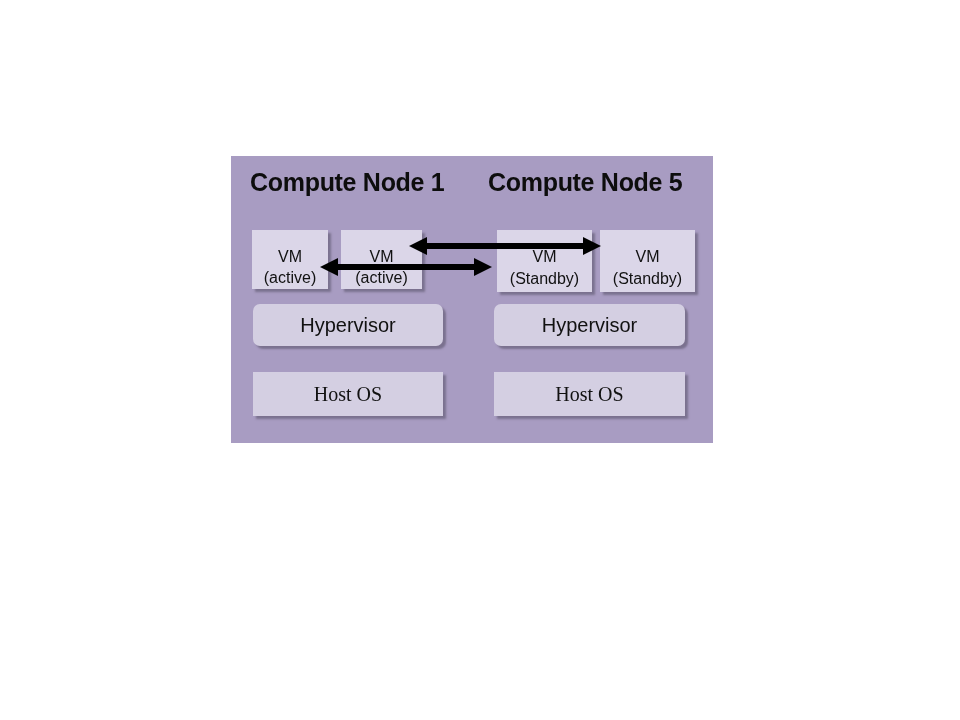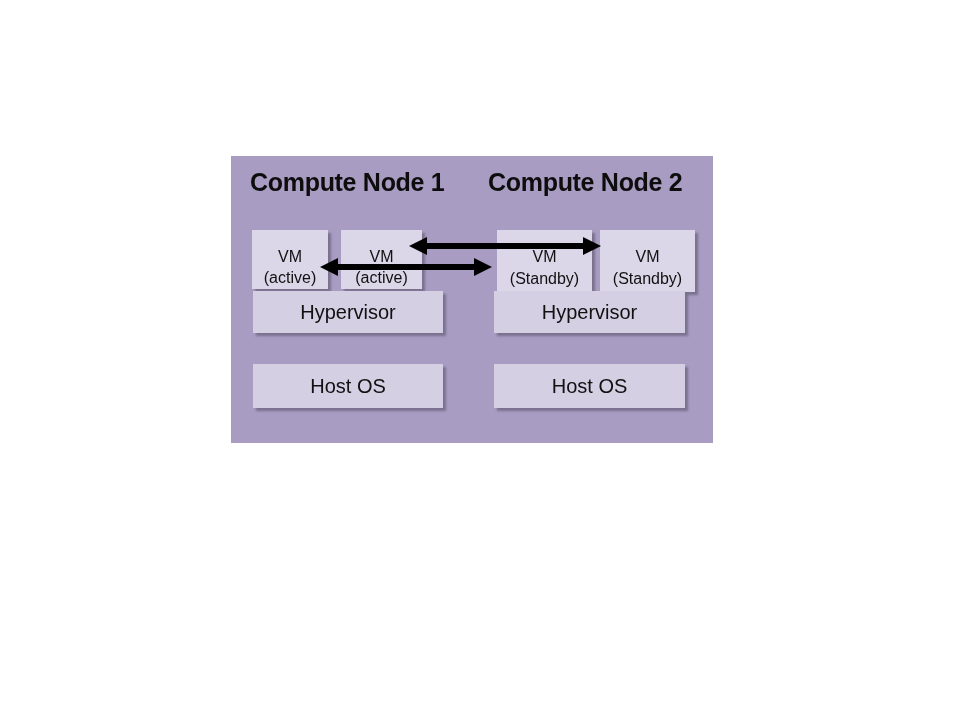--- a/index.html
+++ b/index.html
@@ -53,22 +53,22 @@
   .node-2 .vm-box { height: 46px; line-height: 22px; }
   .node-2 .vm-a { left: 25px;  width: 95px; }
   .node-2 .vm-b { left: 128px; width: 95px; }
   .layer-box {
     left: 22px;
     background: #d4cfe2;
     font-size: 20px;
   }
   .node-1 .layer-box { width: 190px; }
   .node-2 .layer-box { width: 191px; }
-  .hypervisor-box { top: 135px; height: 42px; line-height: 42px; }
-  .hostos-box     { top: 208px; height: 44px; line-height: 44px; }
+  .hypervisor-box { top: 148px; height: 42px; line-height: 42px; border-radius: 7px; }
+  .hostos-box     { top: 216px; height: 44px; line-height: 44px; font-family: Liberation Serif, serif; }
   .arrow-overlay {
     position: absolute;
     left: 0;
     top: 0;
     width: 960px;
     height: 720px;
     pointer-events: none;
   }
 </style>
 </head>
@@ -87,21 +87,21 @@
     <div class="inner-box vm-box vm-b">
       <div>VM</div>
       <div>(active)</div>
     </div>
 
     <div class="inner-box layer-box hypervisor-box">Hypervisor</div>
     <div class="inner-box layer-box hostos-box">Host OS</div>
   </div>
 
   <div class="node node-2">
-    <div class="node-title">Compute Node 2</div>
+    <div class="node-title">Compute Node 5</div>
 
     <div class="inner-box vm-box vm-a">
       <div>VM</div>
       <div>(Standby)</div>
     </div>
 
     <div class="inner-box vm-box vm-b">
       <div>VM</div>
       <div>(Standby)</div>
     </div>

